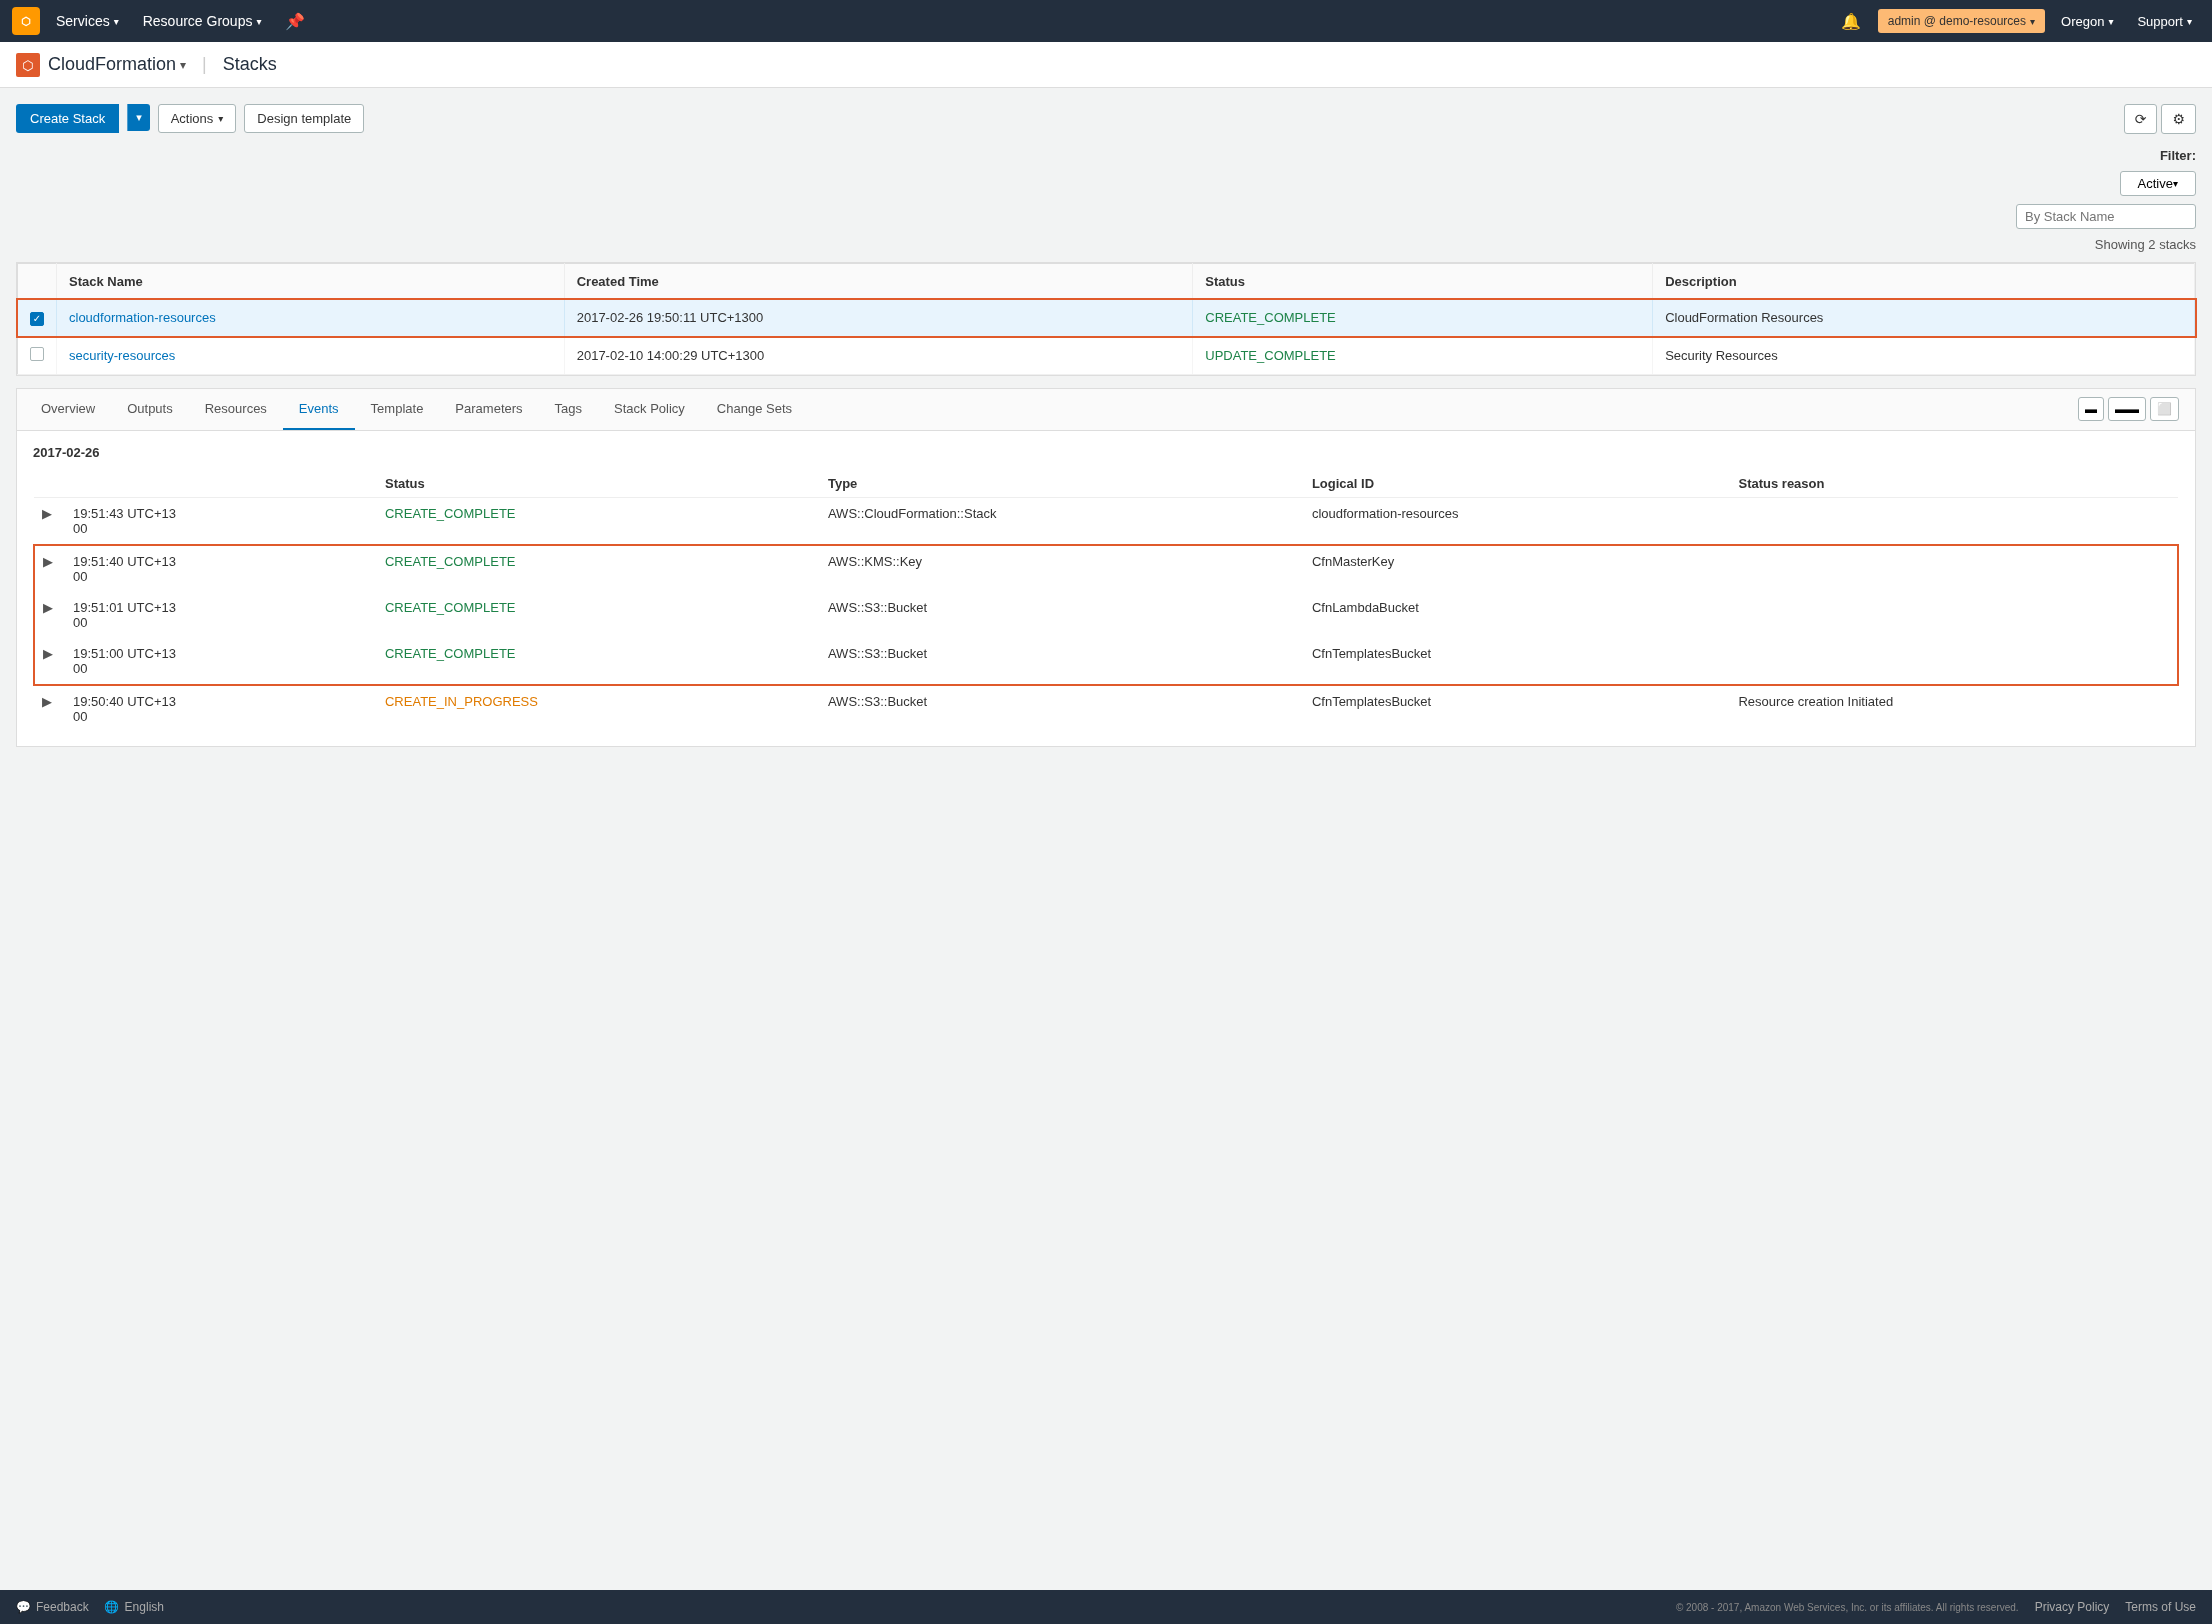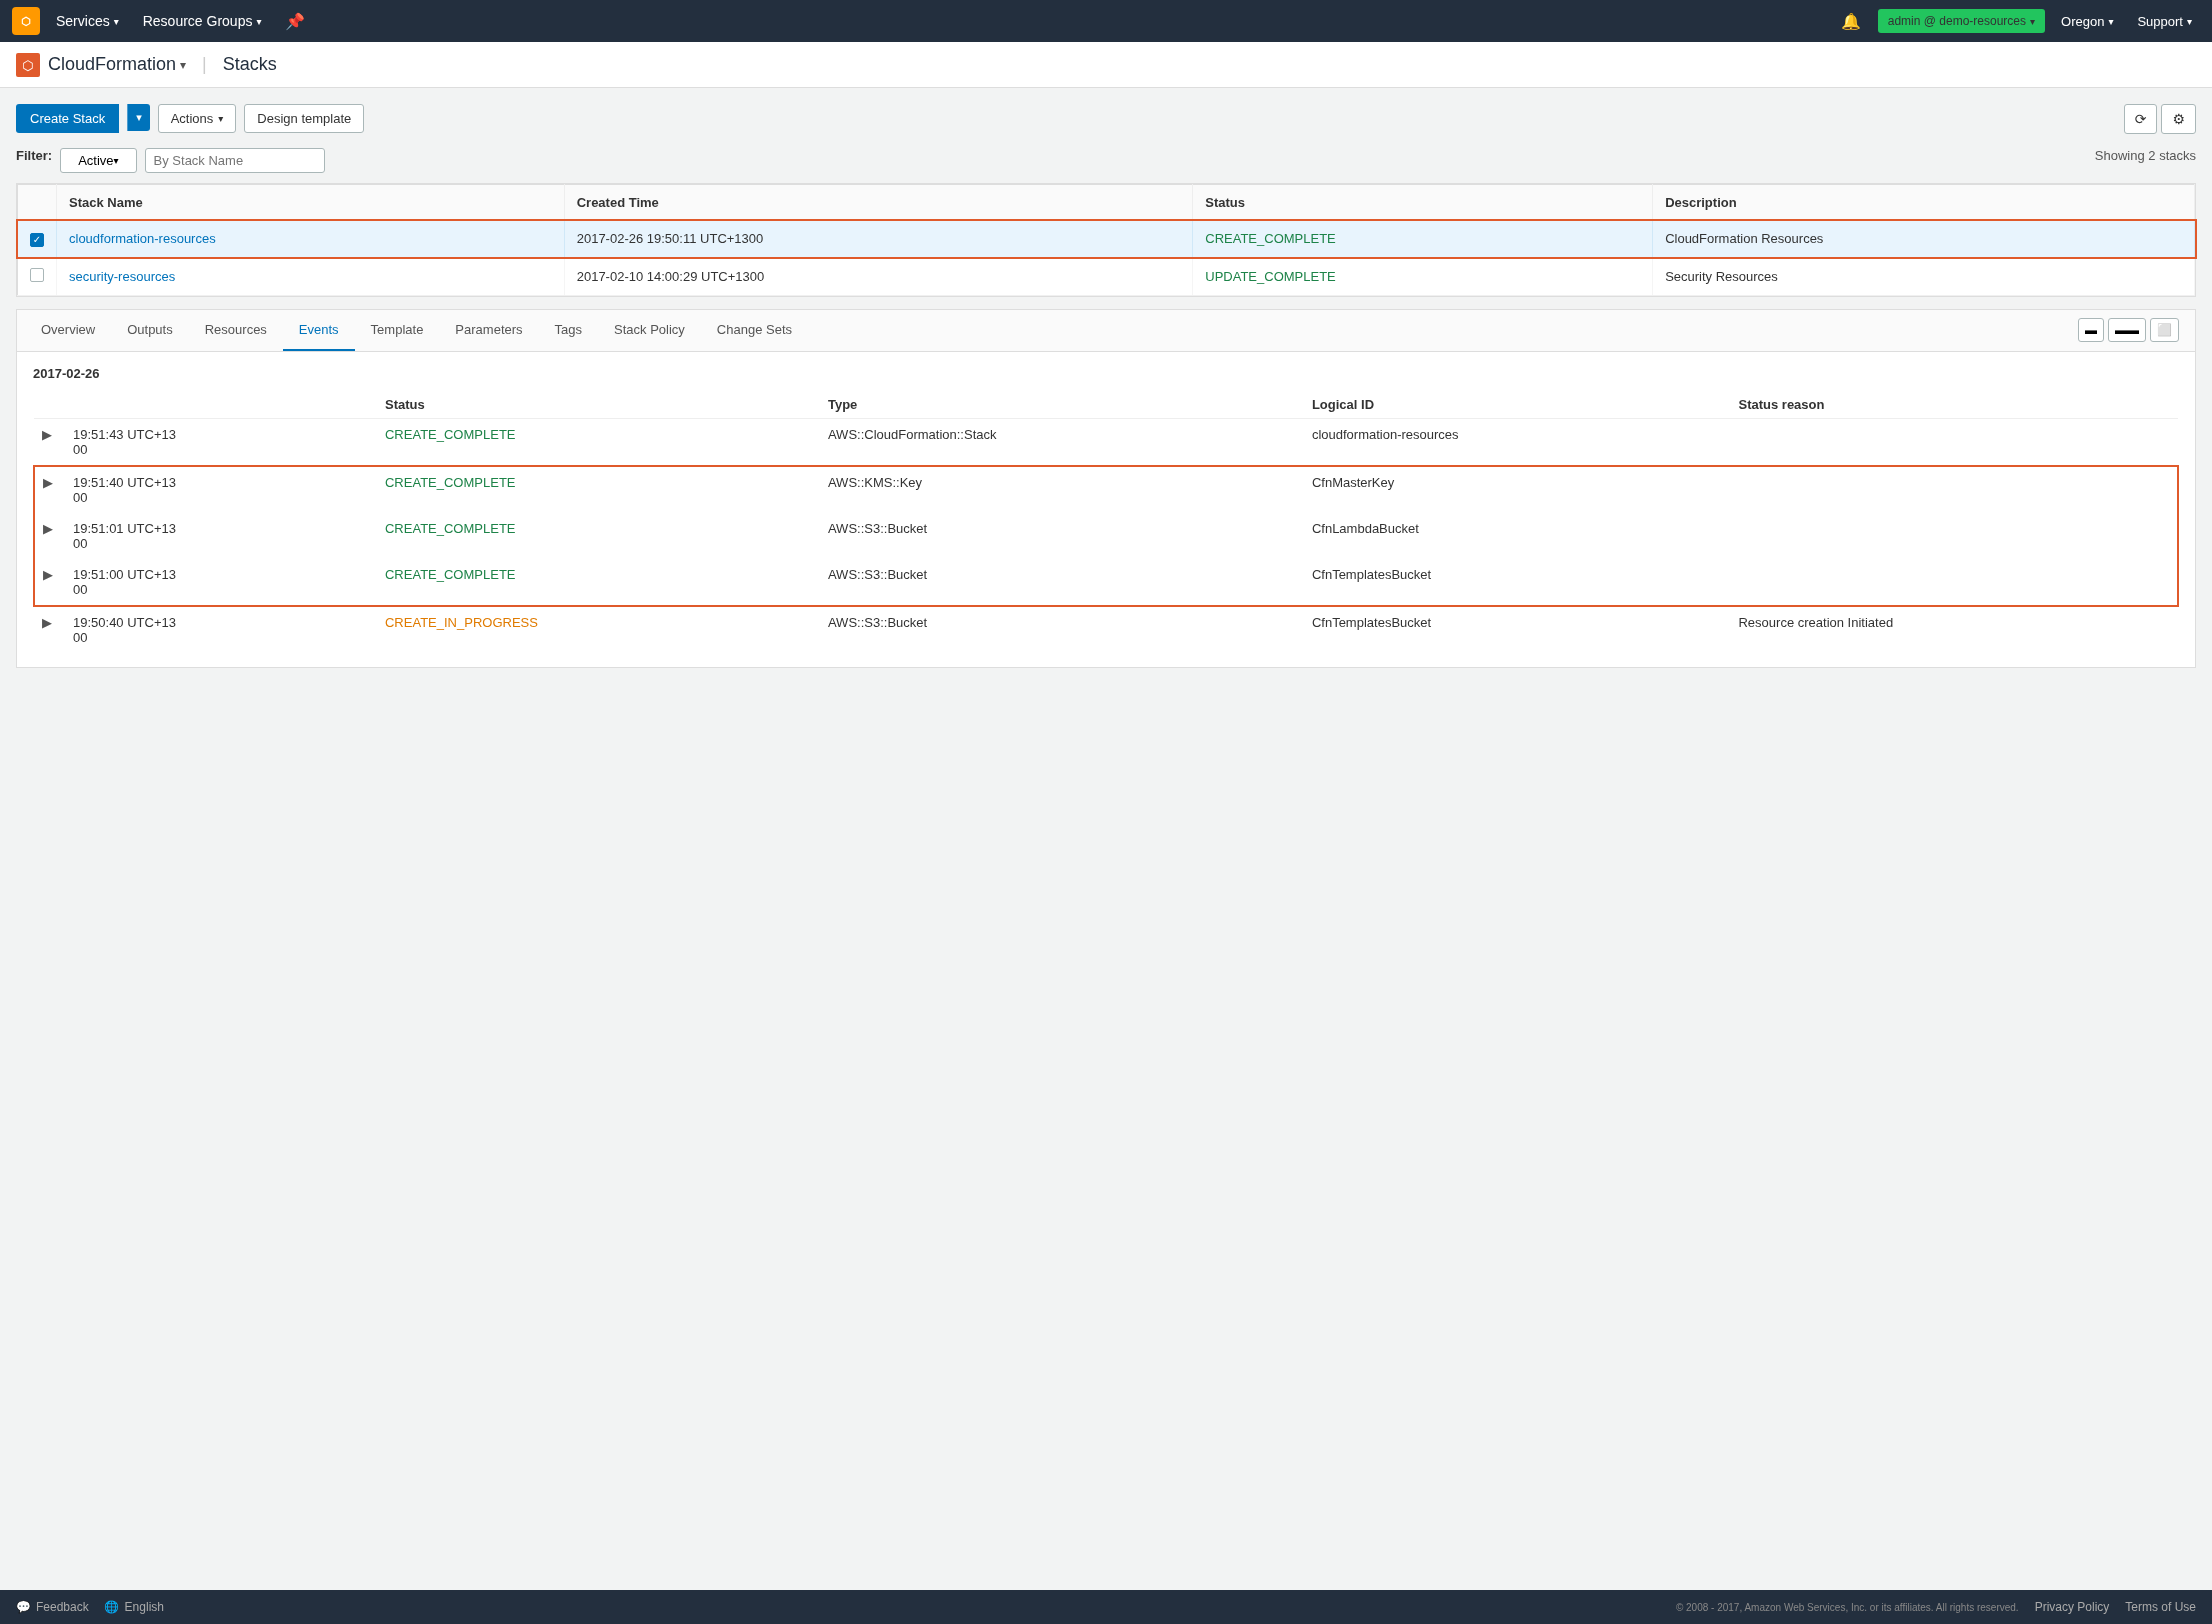--- a/index.html
+++ b/index.html
@@ -29,21 +29,21 @@
       display: flex; align-items: center; gap: 4px;
       padding: 4px 8px;
       border-radius: 3px;
     }
     .nav-separator { flex: 1; }
     .nav-icon-btn {
       background: none; border: none; color: #fff; cursor: pointer;
       padding: 4px 8px; font-size: 16px;
     }
     .nav-user-btn {
-      background: #22c55e; border: none; color: #333;
+      background: #fdba74; border: none; color: #333;
       font-size: 12px; cursor: pointer;
       display: flex; align-items: center; gap: 4px;
       padding: 5px 10px; border-radius: 3px;
     }
     .nav-region-btn {
       background: none; border: none; color: #fff; font-size: 13px; cursor: pointer;
       display: flex; align-items: center; gap: 4px; padding: 4px 8px;
     }
     .nav-support-btn {
       background: none; border: none; color: #fff; font-size: 13px; cursor: pointer;
@@ -96,21 +96,21 @@
     .btn-icon {
       background: #fff; color: #333; border: 1px solid #aab7b8;
       padding: 6px 10px; border-radius: 3px;
       font-size: 14px; cursor: pointer;
     }
     .toolbar-spacer { flex: 1; }
     .toolbar-icons { display: flex; gap: 4px; }
 
     
     .filter-row {
-      display: flex; align-items: flex-start; gap: 8px; margin-bottom: 10px;
+      display: flex; align-items: flex-end; gap: 8px; margin-bottom: 10px; flex-direction: column;
     }
     .filter-label { font-weight: 600; color: #333; }
     .filter-active-btn {
       background: #fff; border: 1px solid #aab7b8;
       padding: 4px 17px; border-radius: 3px; font-size: 13px; cursor: pointer;
       display: flex; align-items: center; 
     }
     .filter-input {
       border: 1px solid #aab7b8; border-radius: 3px;
       padding: 4px 8px; font-size: 13px; width: 180px;

